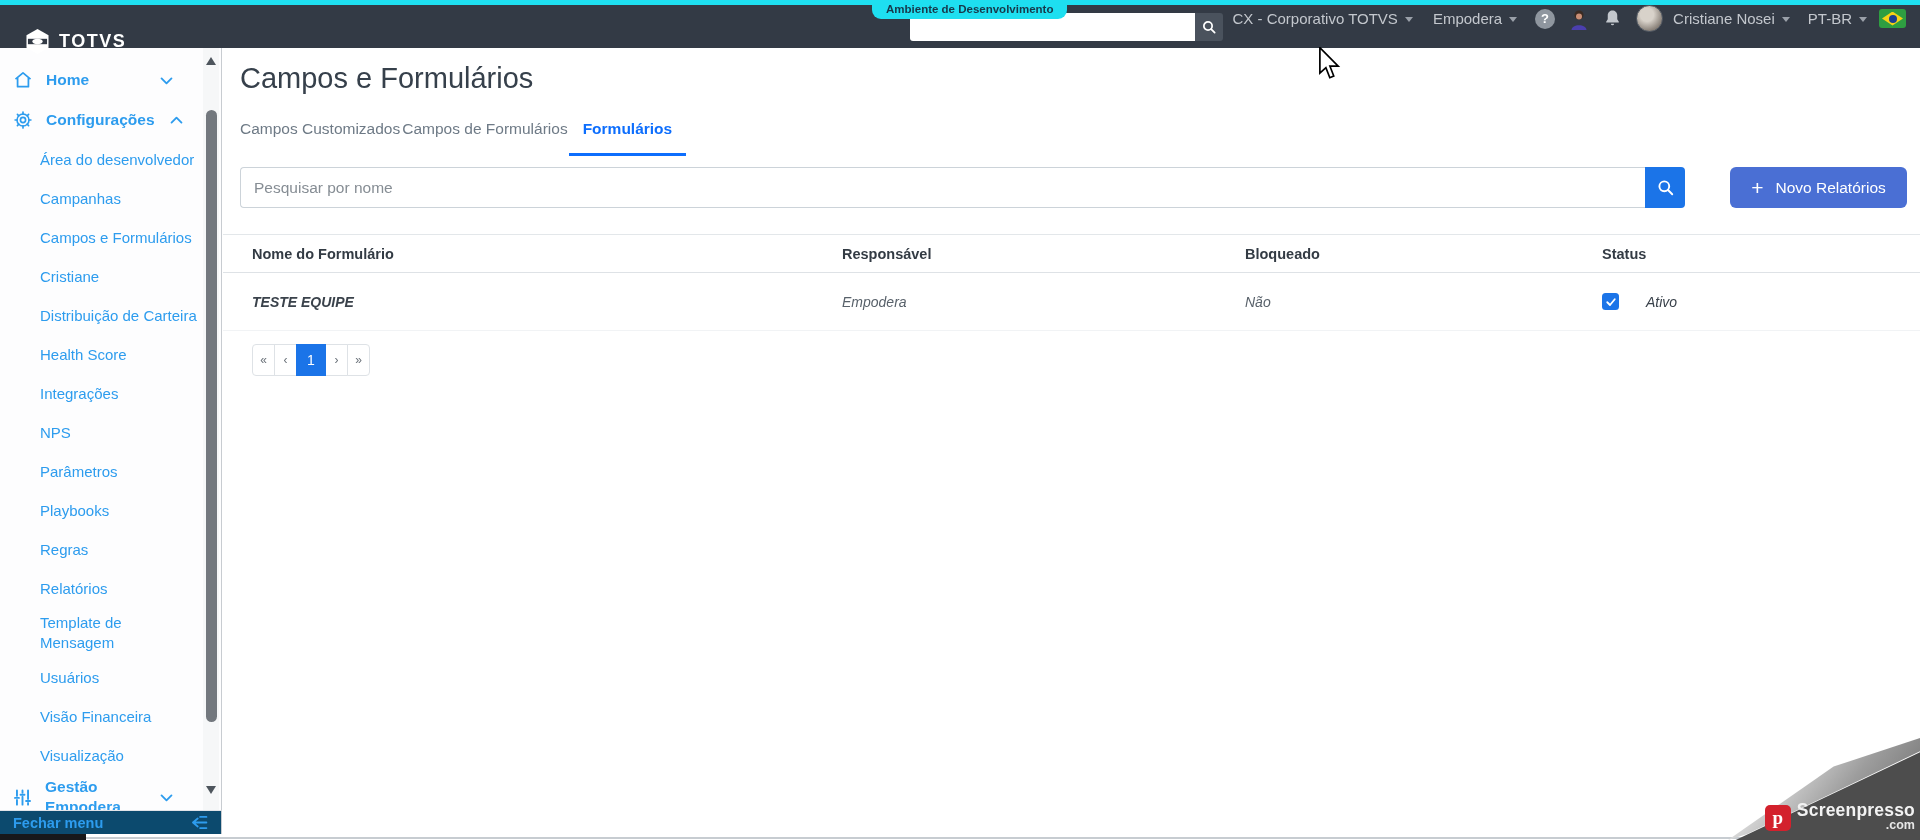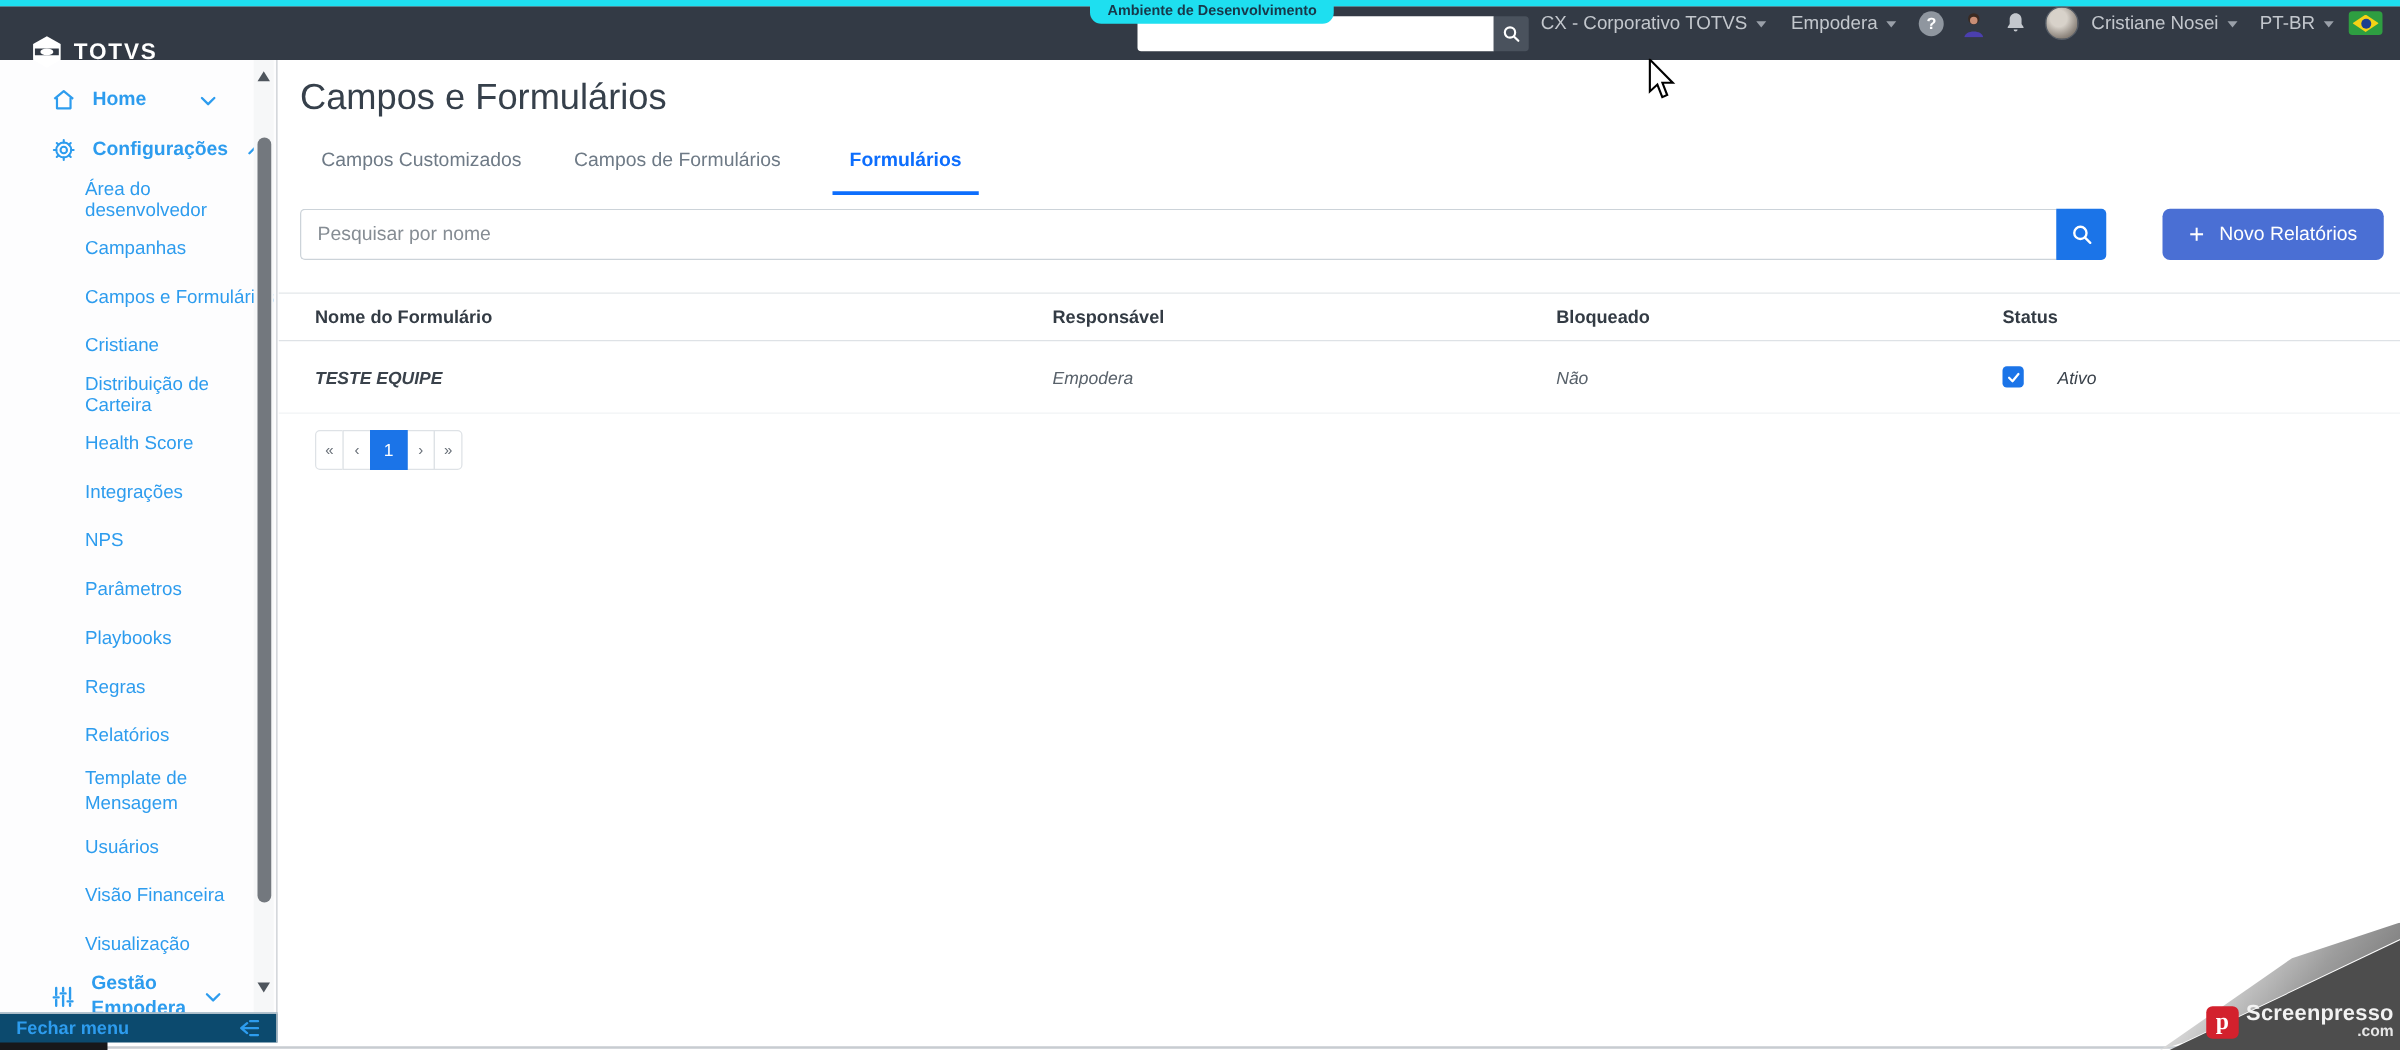--- a/index.html
+++ b/index.html
@@ -23,21 +23,21 @@
   .help-circle { width:20px; height:20px; border-radius:50%; background:#8f969f; color:#fff; font-size:13px; font-weight:bold;
                  display:flex; align-items:center; justify-content:center; }
   .mini-person { width:20px; height:22px; position:relative; overflow:hidden; }
   .avatar { width:27px; height:27px; border-radius:50%; background:radial-gradient(circle at 40% 35%, #d8d2ca 0 30%, #8d857d 70%, #5c564f 100%); border:1px solid #555c66; }
   .flag { width:27px; height:19px; border-radius:3px; background:#2e9e41; position:relative; overflow:hidden; }
   .flag .diamond { position:absolute; left:3px; right:3px; top:2.5px; bottom:2.5px; background:#f5d216; clip-path:polygon(50% 0, 100% 50%, 50% 100%, 0 50%); }
   .flag .circle { position:absolute; left:9.5px; top:5.5px; width:8px; height:8px; border-radius:50%; background:#1b3f8f; }
 
   
   .sidebar { position:absolute; left:0; top:48px; width:222px; height:762px; background:#fdfdfe; border-right:1px solid #c8ccd1; overflow:hidden; z-index:10; }
-  .side-nav { padding-top:12px;padding-left:28px; }
+  .side-nav { padding-top:12px; }
   .side-parent { height:40px; display:flex; align-items:center; padding-left:13px; gap:13px; color:#2d9cee; font-size:15.5px; font-weight:bold; cursor:pointer; }
   .side-parent .chev { margin-left:auto; margin-right:46px; display:flex; }
   .side-sub { height:39px; display:flex; align-items:center; padding-left:40px; color:#2d9cee; font-size:15px; cursor:pointer; }
   .side-sub.two-line { height:50px; line-height:20px; align-items:center; }
   .side-sub.two-line span { width:135px; }
   .side-parent.gestao { height:44px; align-items:center; }
   .side-parent.gestao .glabel { width:92px; line-height:20px; }
   .sb-scroll { position:absolute; right:2px; top:0; width:16px; height:100%; background:#f6f7f8; }
   .sb-up { position:absolute; top:9px; left:3px; width:0; height:0; border-left:5px solid transparent; border-right:5px solid transparent; border-bottom:8px solid #4e555d; }
   .sb-down { position:absolute; bottom:16px; left:3px; width:0; height:0; border-left:5px solid transparent; border-right:5px solid transparent; border-top:8px solid #4e555d; }
@@ -46,21 +46,21 @@
                  display:flex; align-items:center; padding:0 13px; z-index:12; }
   .side-footer .label { color:#2d9cee; font-size:14.5px; font-weight:bold; }
   .side-footer .collapse { margin-left:auto; display:flex; }
 
   .bottom-line { position:absolute; left:0; top:837px; width:1920px; height:2px; background:#c7ccd1; z-index:5; }
   .black-strip { position:absolute; left:0; top:833px; width:86px; height:7px; background:#17181a; z-index:6; }
 
   
   .main { position:absolute; left:223px; top:48px; width:1697px; height:792px; background:#fff; }
   .page-title { position:absolute; left:17px; top:14px; font-size:29px; font-weight:500; color:#36404b; }
-  .tabs { position:absolute; left:33px; top:66px; display:flex; gap:40px; }
+  .tabs { position:absolute; left:16px; top:66px; display:flex; }
   .tab { font-size:15.5px; color:#6e7a86; padding:6px 1px 15px; cursor:pointer; }
   .tab.active { color:#0d6efd; font-weight:bold; border-bottom:3px solid #0d6efd; padding-left:14px; padding-right:14px; }
   .search-row { position:absolute; left:17px; top:119px; display:flex; }
   .search-input { width:1405px; height:41px; border:1px solid #ccd3d9; border-right:none; border-radius:4px 0 0 4px; padding:0 13px; font-size:15.5px; color:#3c444c; outline:none; }
   .search-input::placeholder { color:#868d94; }
   .search-btn { width:40px; height:41px; background:#1b74e8; border:none; border-radius:0 4px 4px 0; display:flex; align-items:center; justify-content:center; cursor:pointer; }
   .new-btn { position:absolute; left:1507px; top:119px; width:177px; height:41px; background:#4a6fd4; border:none; border-radius:6px;
              color:#fff; font-size:15.5px; display:flex; align-items:center; justify-content:center; gap:12px; cursor:pointer; font-family:"Liberation Sans", sans-serif; }
   .new-btn .plus { font-size:21px; font-weight:400; line-height:1; }
 

